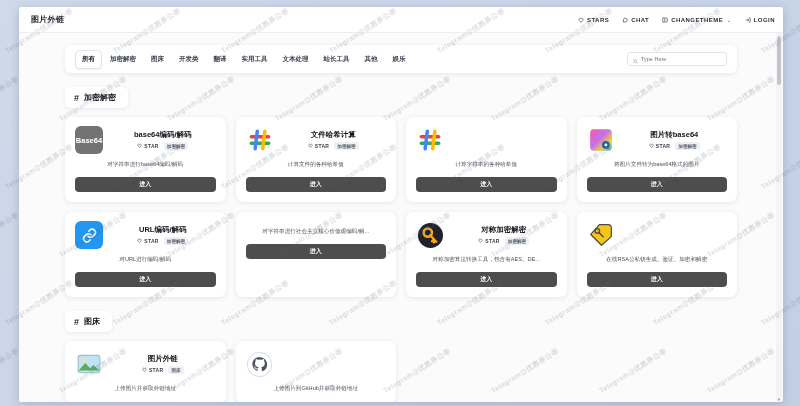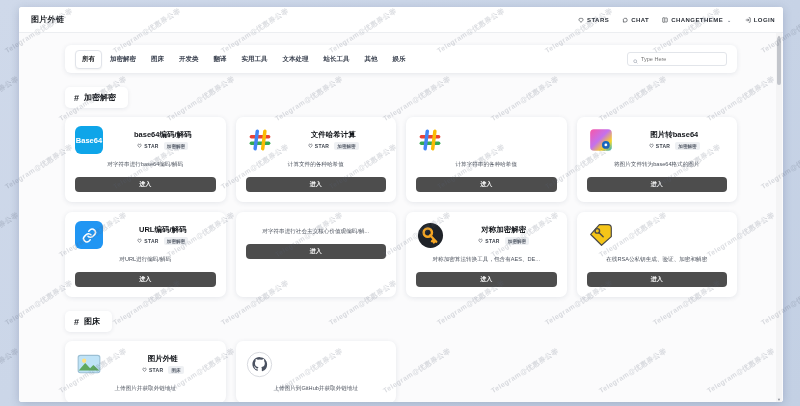--- a/index.html
+++ b/index.html
@@ -415,21 +415,21 @@
                   <div class="section-title">
                     <span class="hash">#</span>
                     <span>加密解密</span>
                   </div>
                 </div>
               </div>
               <div class="grid-wrap">
                 <div class="grid">
                   <div class="card">
                     <div class="card-top">
-                      <div class="card-icon" style="background: #0ea5e9; justify-content: center;">
+                      <div class="card-icon" style="background: #737373; justify-content: center;">
                         <svg width="28" height="28" viewBox="0 0 28 28">
                           <text x="14" y="17" font-family="Liberation Sans,sans-serif" font-size="7.5" font-weight="bold" fill="#ffffff" text-anchor="middle">Base64</text>
                         </svg>
                       </div>
                       <div class="card-meta">
                         <div class="card-title">base64编码/解码</div>
                         <div class="card-subrow">
                           <div class="star">
                             <span><svg width="5" height="5" viewBox="0 0 24 24" fill="none" stroke="#3d434d" stroke-width="2.6">
                                 <path d="M12 21s-8-4.9-8-10.5A4.5 4.5 0 0 1 12 7a4.5 4.5 0 0 1 8 3.5C20 16.1 12 21 12 21z"></path>

